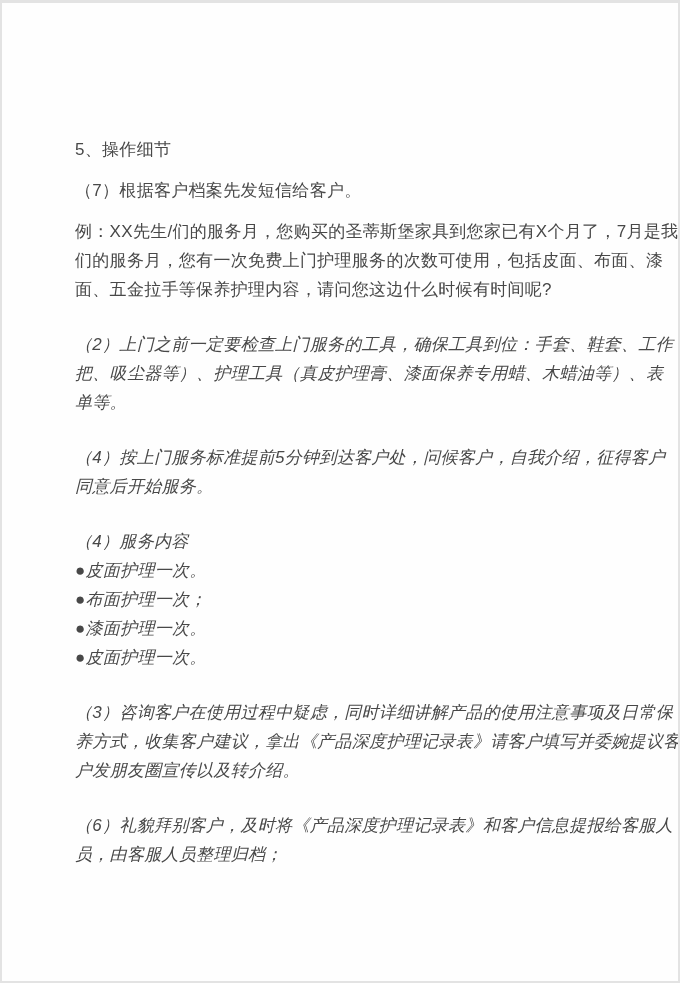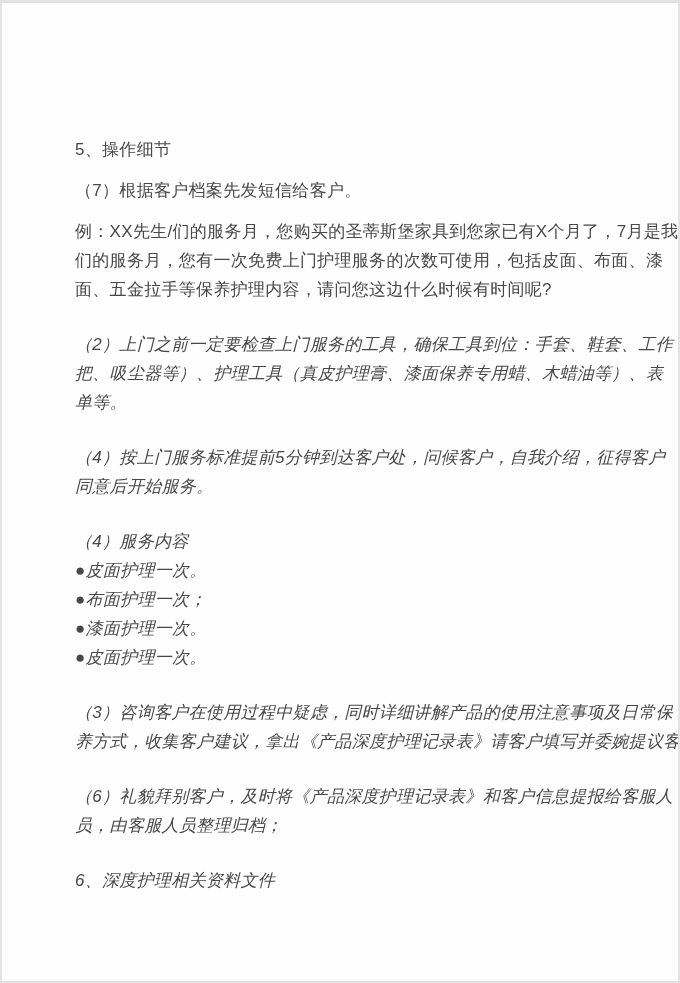--- a/index.html
+++ b/index.html
@@ -69,22 +69,20 @@
       <div class="block gap">
         <div class="line">（4）服务内容</div>
         <div class="line">●皮面护理一次。</div>
         <div class="line">●布面护理一次；</div>
         <div class="line">●漆面护理一次。</div>
         <div class="line">●皮面护理一次。</div>
       </div>
       <div class="block gap">
         <div class="line">（3）咨询客户在使用过程中疑虑，同时详细讲解产品的使用注意事项及日常保</div>
         <div class="line">养方式，收集客户建议，拿出《产品深度护理记录表》请客户填写并委婉提议客</div>
+        <div class="line">户发朋友圈宣传以及转介绍。</div>
       </div>
       <div class="block gap">
         <div class="line">（6）礼貌拜别客户，及时将《产品深度护理记录表》和客户信息提报给客服人</div>
         <div class="line">员，由客服人员整理归档；</div>
       </div>
-      <div class="block gap">
-        <div class="line">6、深度护理相关资料文件</div>
-      </div>
     </div>
 </div>
 
 </body></html>

